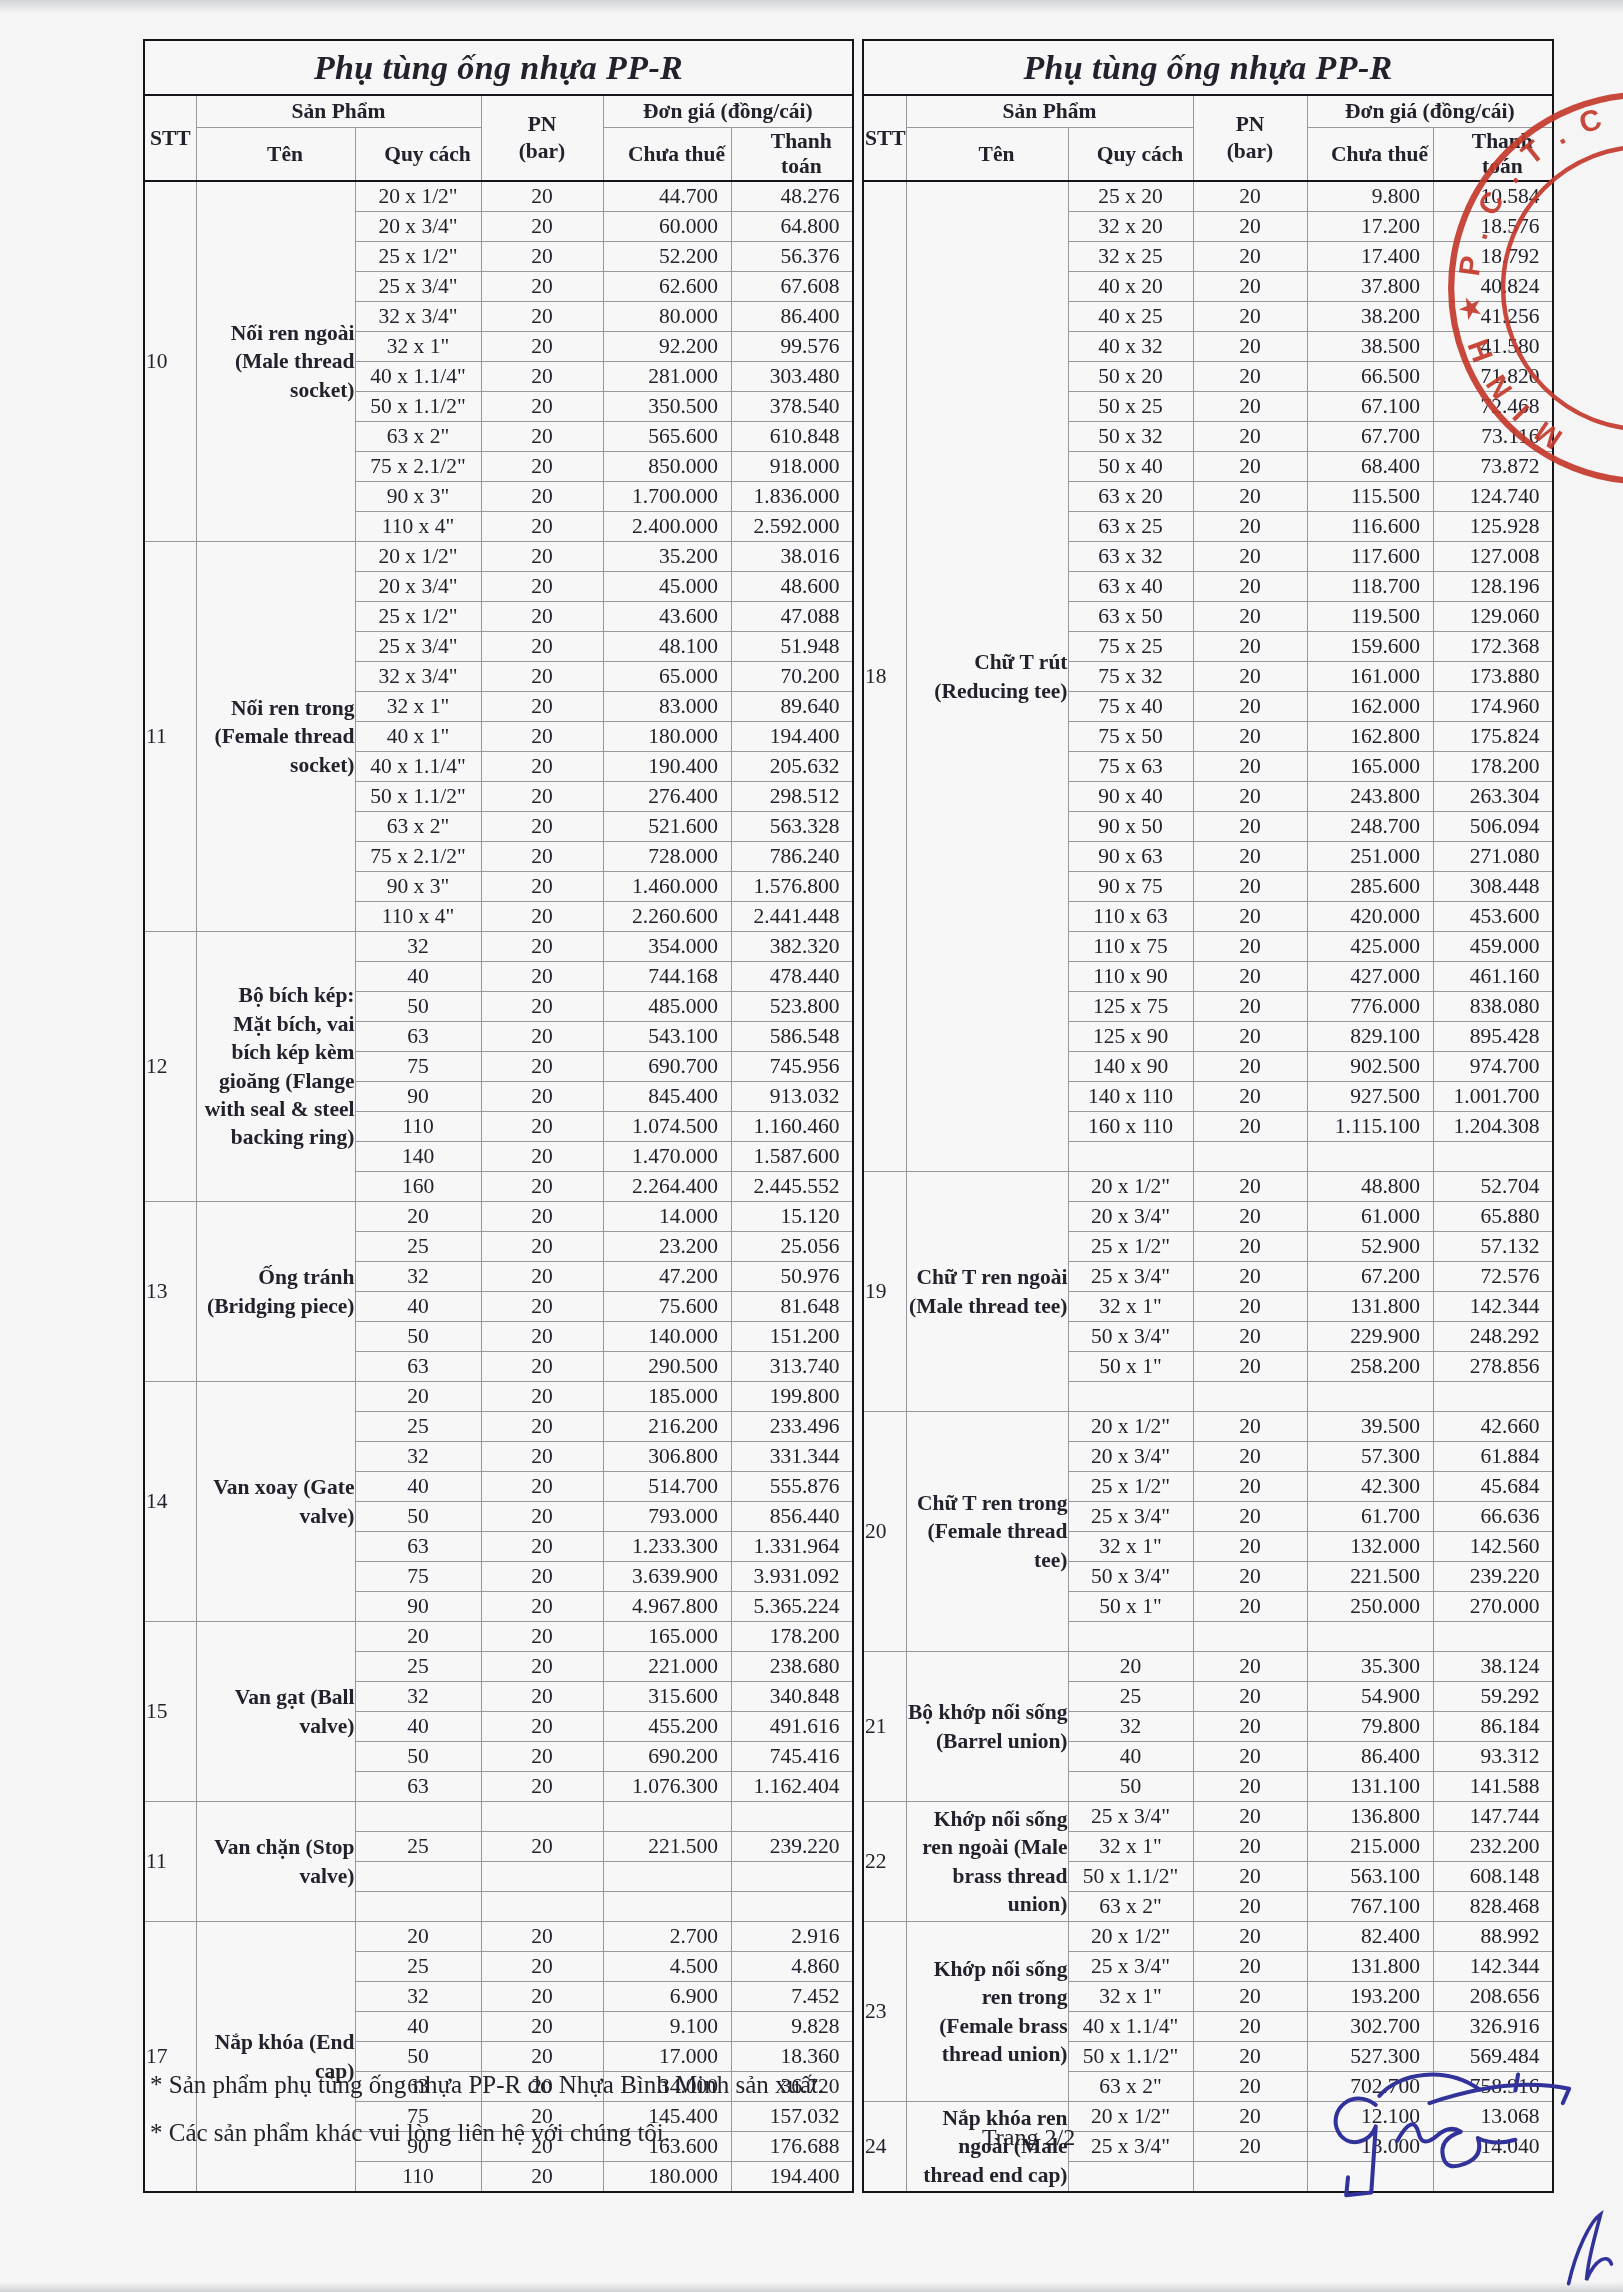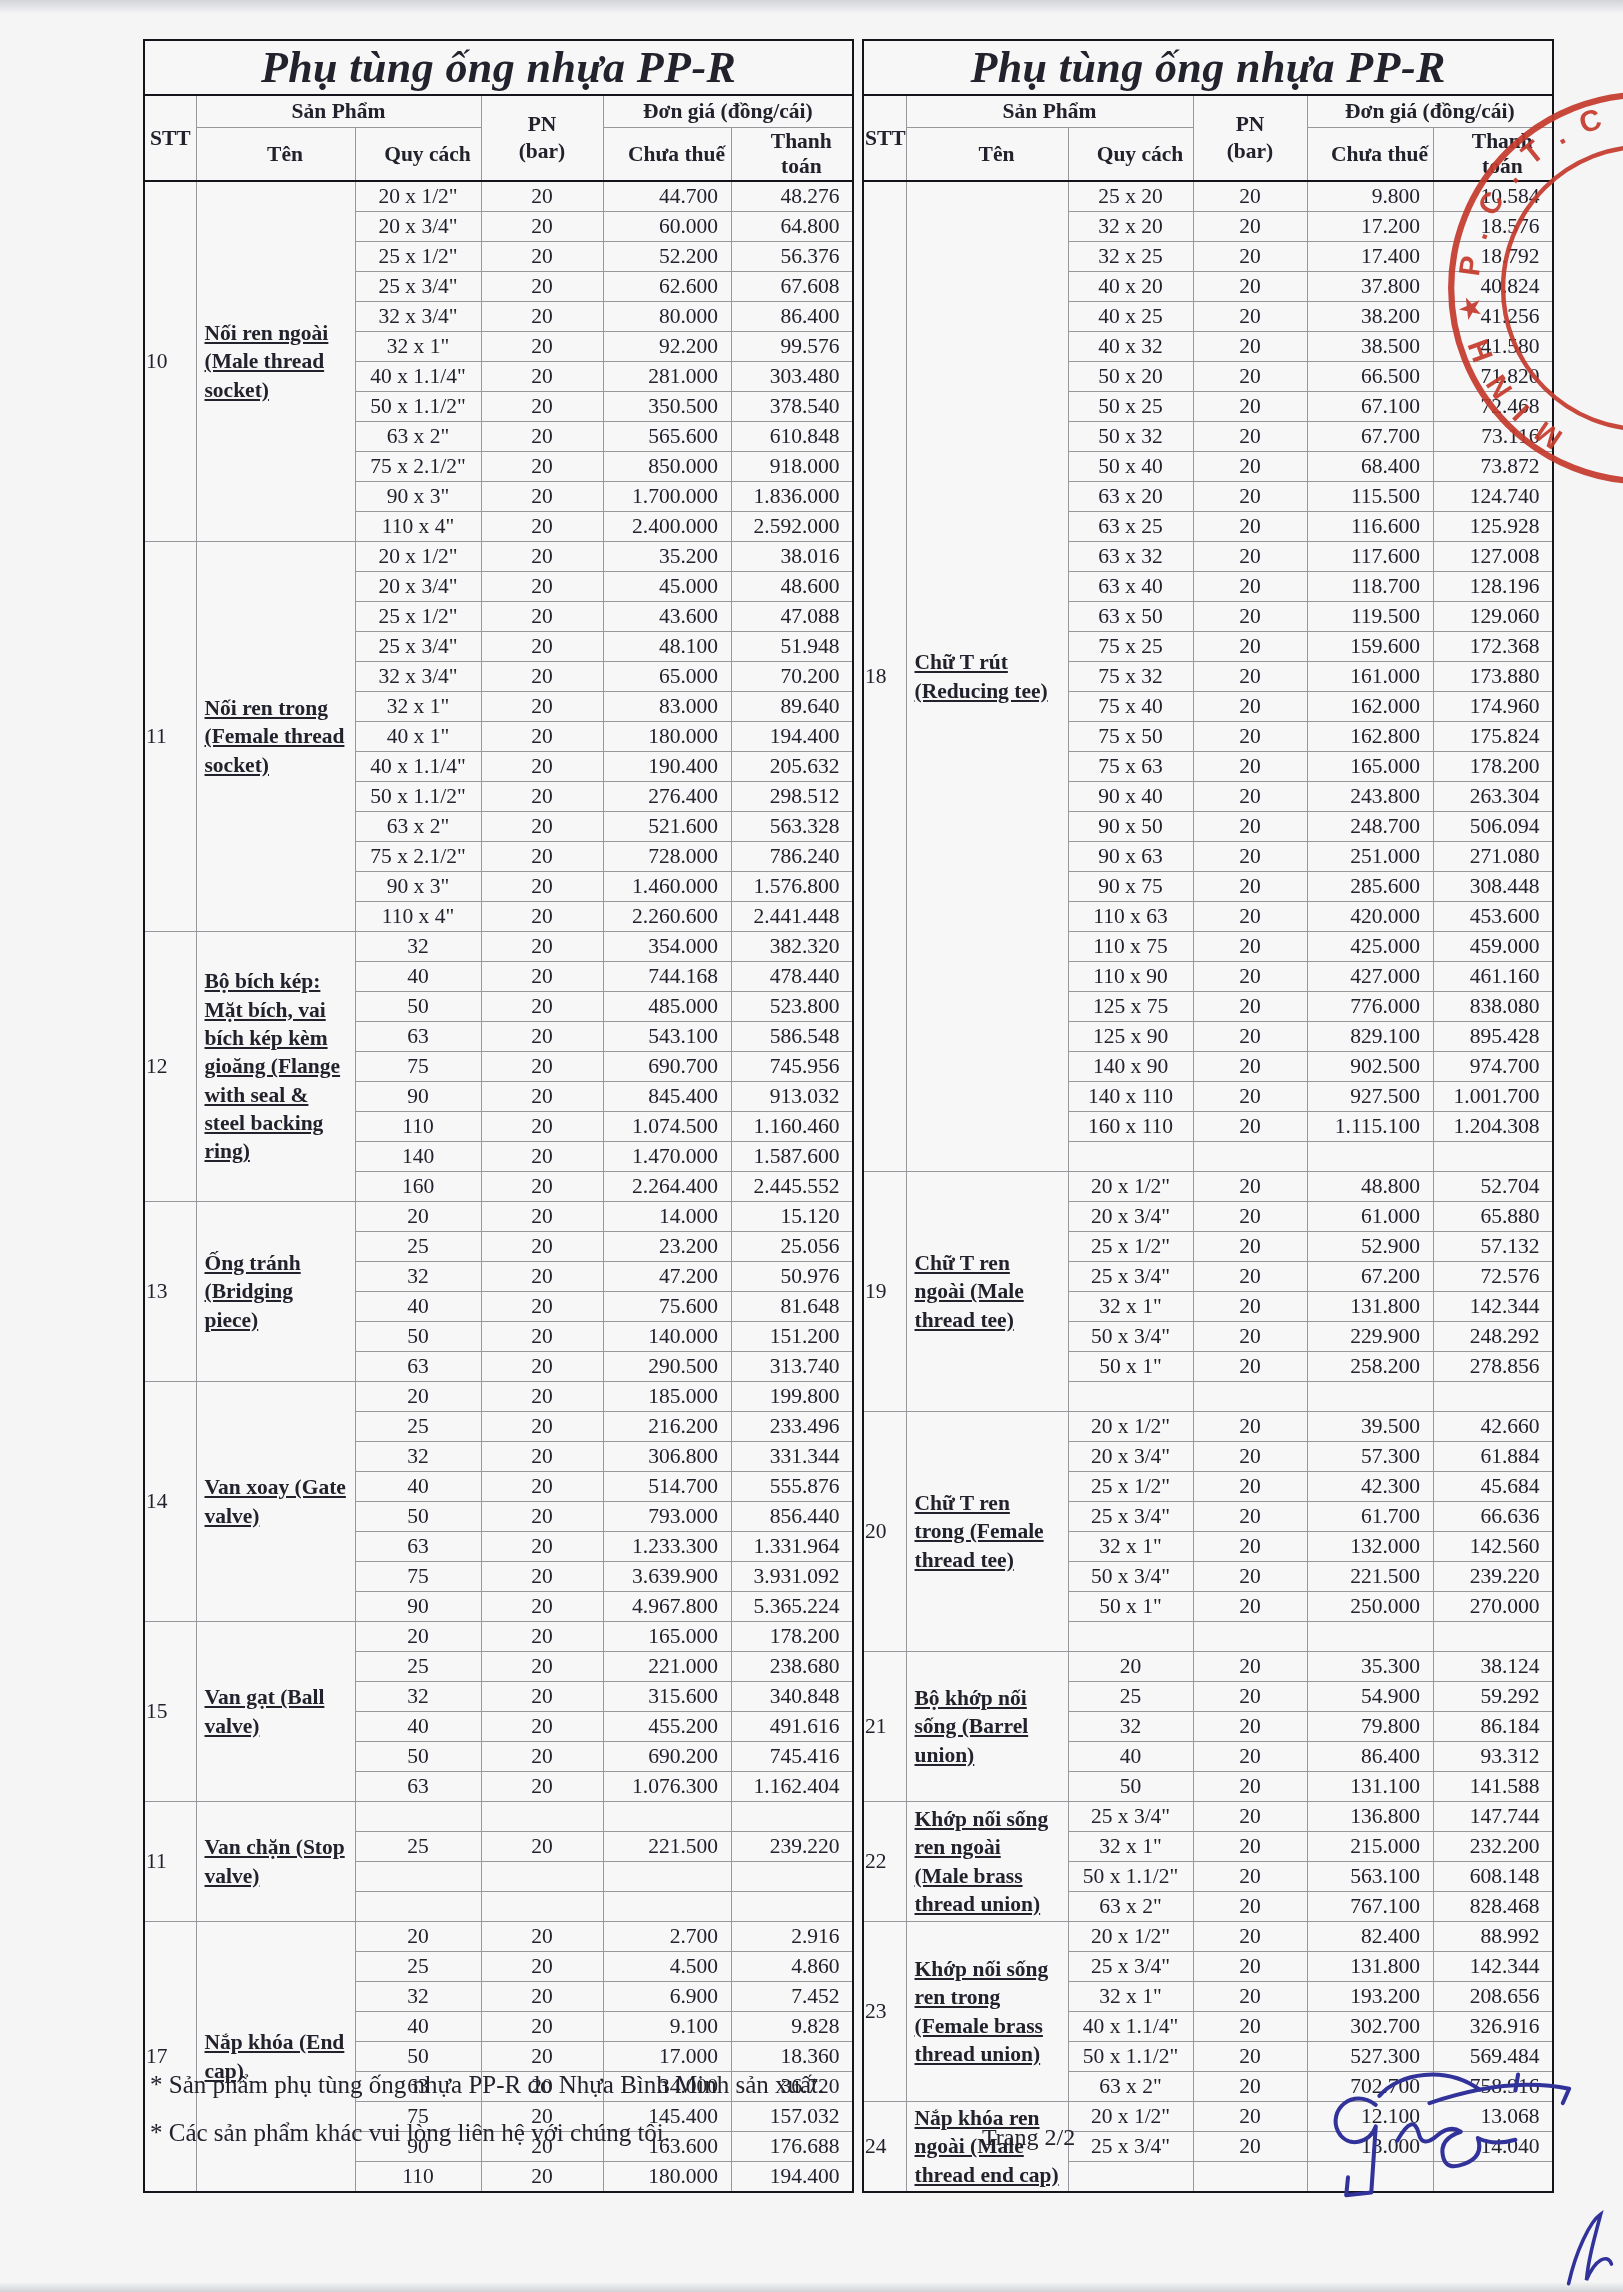--- a/index.html
+++ b/index.html
@@ -19,35 +19,35 @@
   .panel-right{left:862px;width:678px;}
 
   table.price-table{
     width:100%; border-collapse:collapse; table-layout:fixed;
     border:2.7px solid #14141a; background:#f7f7f8;
   }
   .price-table td{border:0.9px solid #97979c; overflow:hidden;}
   .price-table thead{border-bottom:2.7px solid #14141a;}
   .title-cell{
     height:51px; text-align:center; vertical-align:middle;
-    font-size:44px; font-weight:bold; font-style:italic;
+    font-size:34px; font-weight:bold; font-style:italic;
     border-bottom:2.7px solid #14141a !important; letter-spacing:0.4px;
   }
   .price-table .h{
     text-align:center; vertical-align:middle; font-weight:bold; font-size:21.5px;
   }
   .head1 td{height:29px;}
   .head2 td{height:30px;padding-left:20px;}
   .price-table .pn div{line-height:1.25;}
   tbody.section tr:first-child td{border-top:1.8px solid #1a1a22;}
   tbody.section td{height:27px; font-size:21.5px; vertical-align:middle;}
   td.stt-cell{text-align:left; font-size:21.5px;}
   td.name-cell{
-    text-align:left; font-weight:bold; font-size:20.6px;
-    line-height:1.32; padding:0 8px;text-decoration:underline;
+    text-align:right; font-weight:bold; font-size:20.6px;
+    line-height:1.32; padding:0 0;
   }
   td.qc{text-align:center;}
   td.pnv{text-align:center;}
   td.num{text-align:right; padding-right:12.5px;}
 
   .footnote{position:absolute; left:150px; font-size:25px; white-space:nowrap;}
   .footnote-1{top:2071px;text-align:center;}
   .footnote-2{top:2119px;}
   .page-number{position:absolute; left:982px; top:2124px; font-size:24px;}
 

